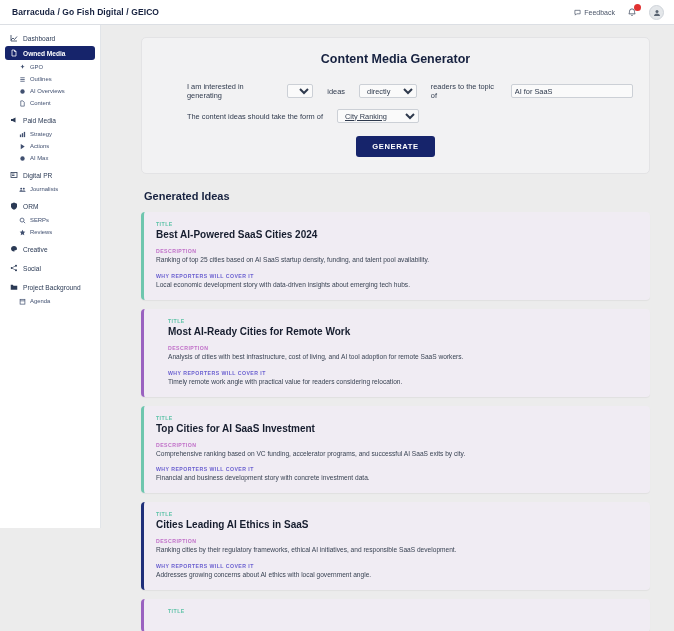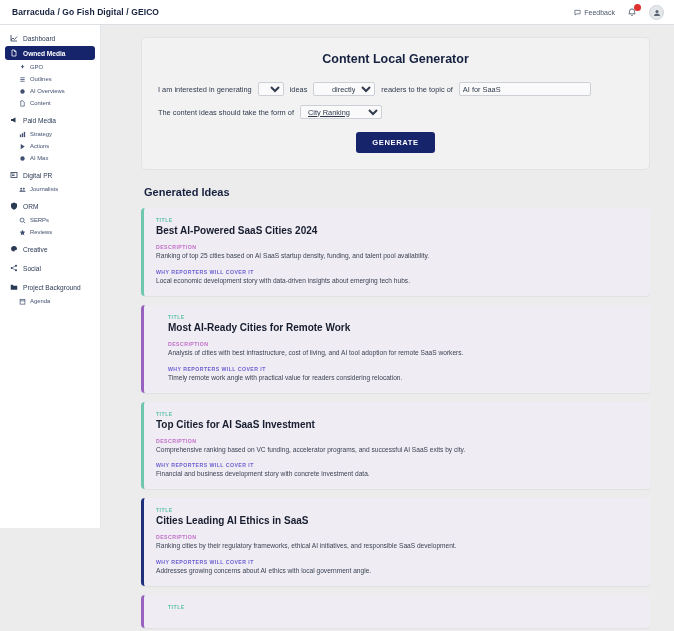--- a/index.html
+++ b/index.html
@@ -81,35 +81,36 @@
     background: #f2f2f3;
     border: 1px solid #e3e3e5;
     border-radius: 5px;
     padding: 14px 16px 16px 16px;
   }
   .generator-title {
     text-align: center; font-size: 12.5px; font-weight: bold;
     color: #16213f; margin-bottom: 16px;
   }
   .form-row {
-    display: flex; align-items: center; gap: 6px;
+    display: flex; align-items: center; gap: 14px;
     font-size: 7.4px; color: #2f3a4d; margin-bottom: 9px;
     flex-wrap: nowrap;
+    margin-left: 29px;
   }
   .form-row.row2 { margin-bottom: 0; }
   select, input.topic {
     font-family: "Liberation Sans", sans-serif;
     font-size: 7.4px; color: #2f3a4d;
     background: #fafafa;
     border: 1px solid #ccd0d6;
     border-radius: 2px;
     height: 14px; padding: 0 3px;
   }
   select.count { width: 26px; }
-  select.relation { width: 62px; text-align: right; }
+  select.relation { width: 62px; }
   select.form-of { width: 82px; text-decoration: underline; }
   input.topic { width: 132px; }
   .gen-btn-wrap { display: flex; justify-content: center; margin-top: 13px; }
   .gen-btn {
     background: #16246b; color: #fff;
     border: none; border-radius: 3px;
     font-family: "Liberation Sans", sans-serif;
     font-size: 7.6px; font-weight: bold; letter-spacing: .6px;
     padding: 6px 16px; cursor: pointer; text-align: center;
   }
@@ -386,21 +387,21 @@
             </svg>
         </span>
         <span>Agenda</span>
       </div>
 
     </div>
 
     <div class="main">
 
       <div class="generator-card">
-        <div class="generator-title">Content Local Generator</div>
+        <div class="generator-title">Content Media Generator</div>
 
         <div class="form-row">
           <span>I am interested in generating</span>
 
           <select class="count">
             <option>5</option>
           </select>
 
           <span>ideas</span>
 

